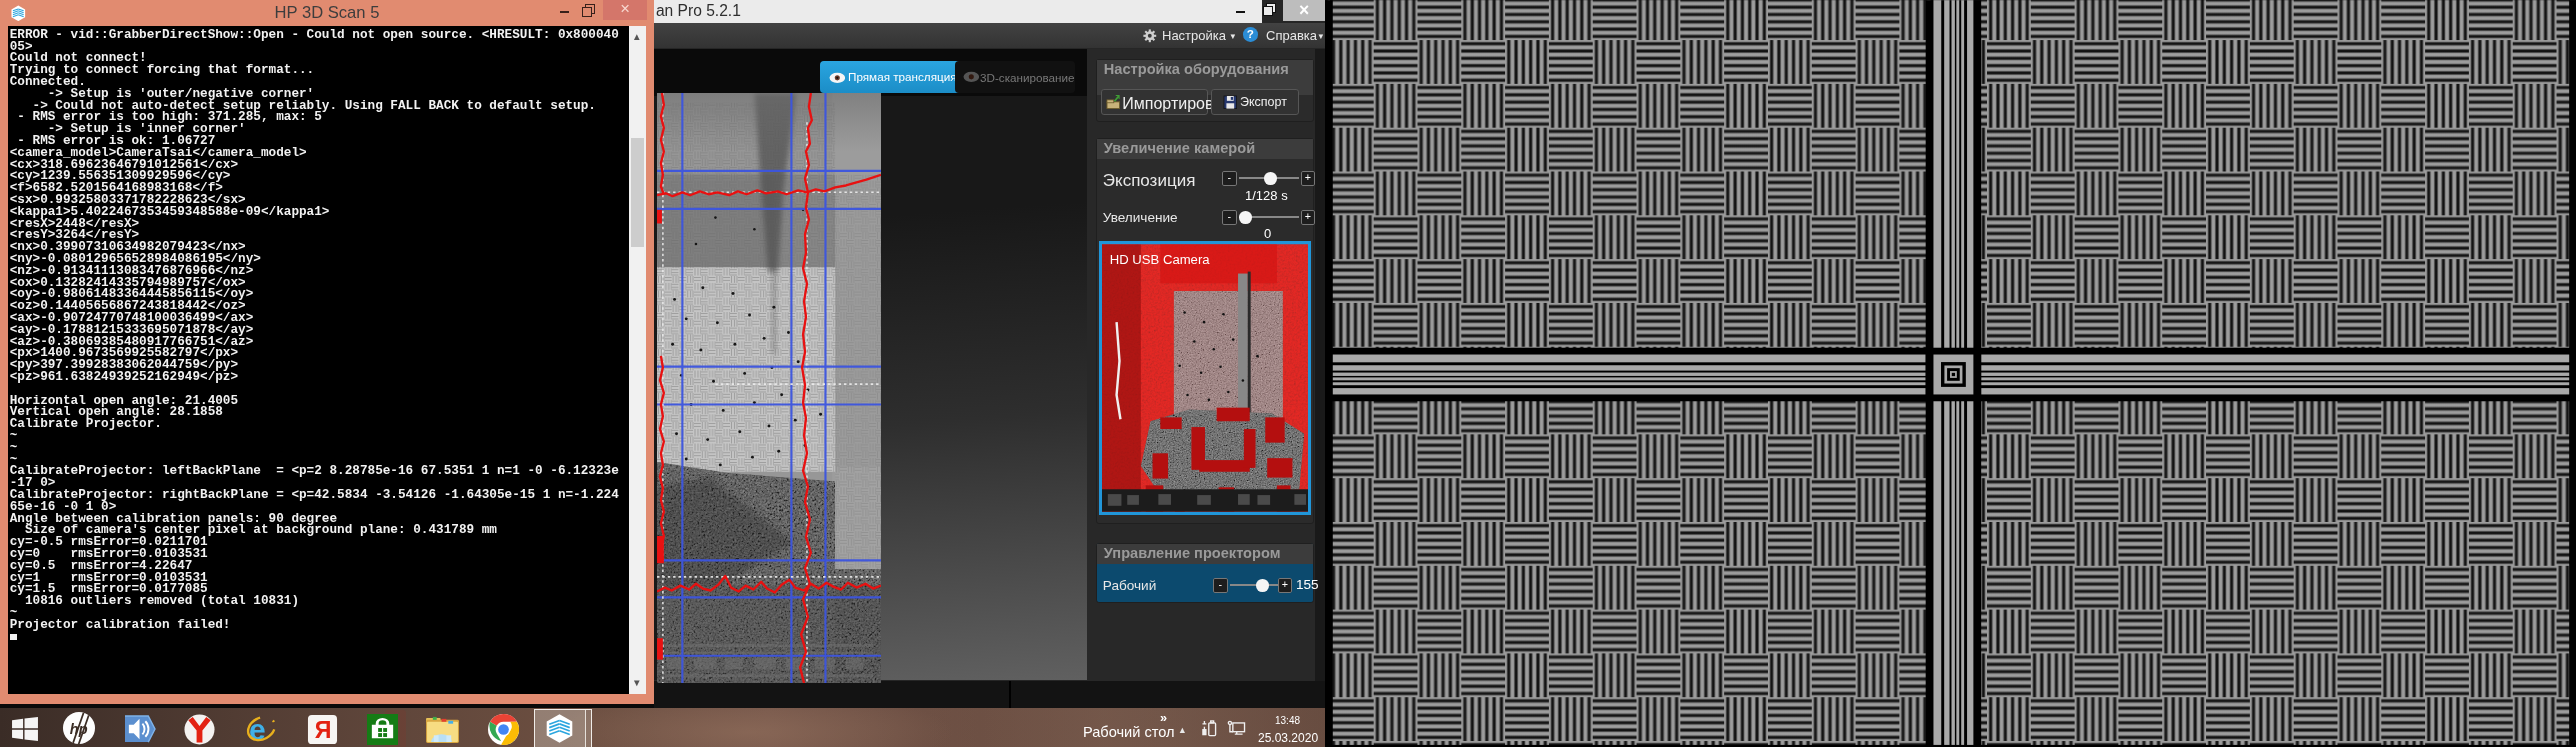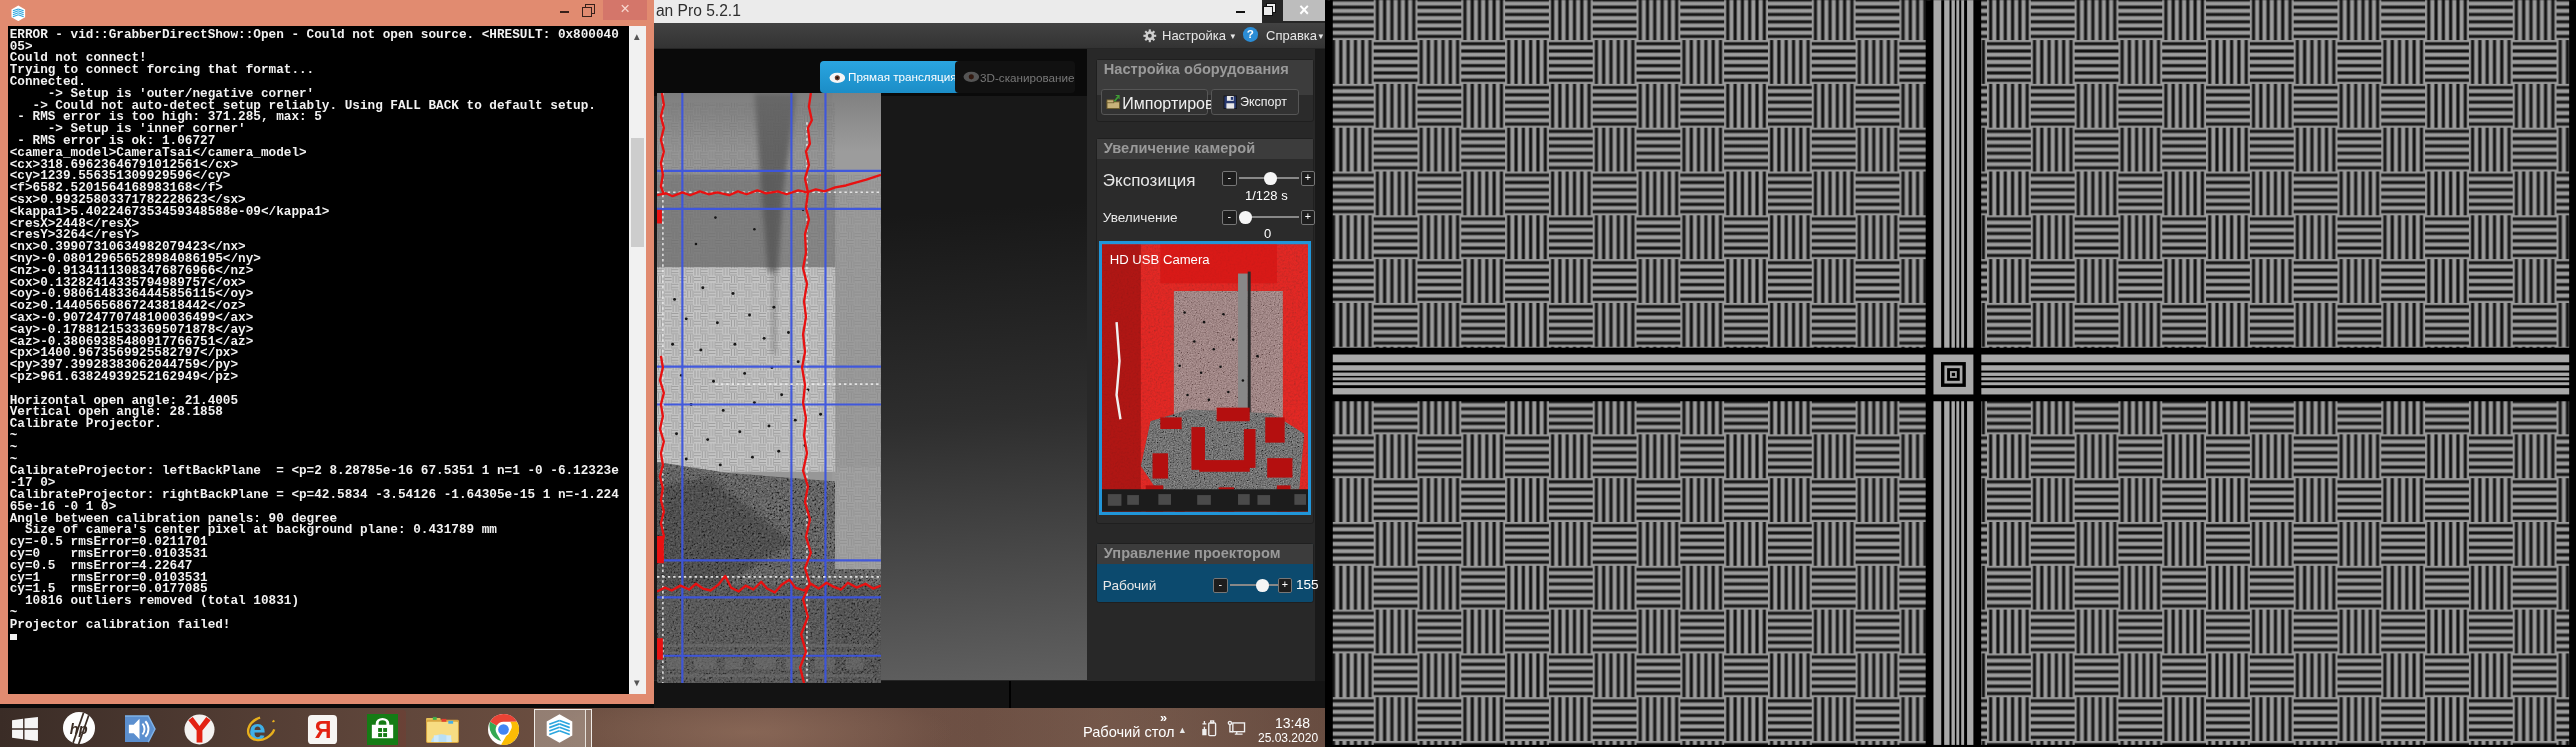--- a/index.html
+++ b/index.html
@@ -412,20 +412,21 @@
           <line x1="3" y1="6" x2="8.5" y2="4"></line>
           <line x1="3" y1="8" x2="8.5" y2="6"></line>
           <line x1="3" y1="10" x2="8.5" y2="8"></line>
           <line x1="3" y1="12" x2="8.5" y2="10"></line>
           <line x1="8.5" y1="4" x2="14" y2="6"></line>
           <line x1="8.5" y1="6" x2="14" y2="8"></line>
           <line x1="8.5" y1="8" x2="14" y2="10"></line>
           <line x1="8.5" y1="10" x2="14" y2="12"></line>
         </g>
       </svg>
+   <div class="abs" style="left:0;top:2.9px;width:654px;text-align:center;font-size:16.6px;color:#3d3d3d;">HP 3D Scan 5</div>
    <div class="abs" style="left:560px;top:10.7px;width:8.8px;height:2.4px;background:#38201a;"></div>
    <div class="abs" style="left:585px;top:3.9px;width:7.8px;height:7.8px;border:1.9px solid #38201a;"></div>
    <div class="abs" style="left:582px;top:6.8px;width:7.8px;height:7.8px;border:1.9px solid #38201a;background:#e18b70;"></div>
    <div class="abs" style="left:603px;top:0;width:44px;height:19.5px;background:#d4766a;color:#f8d8d0;font-size:14.6px;text-align:center;line-height:18.5px;font-size:16.6px;">×</div>
  </div>
  <div id="lw-console" class="abs">
       <pre>ERROR - vid::GrabberDirectShow::Open - Could not open source. &lt;HRESULT: 0x800040
 05&gt;
 Could not connect!
 Trying to connect forcing that format...
@@ -596,16 +597,16 @@
       </g>
     </svg>
  <svg class="abs" style="left:1227px;top:11.7px;" width="18.5" height="16.6" viewBox="0 0 19 17">
       <g stroke="#f0f0f0" fill="none" stroke-width="1.4">
         <rect x="6" y="3" width="12" height="9"></rect>
         <path d="M10 12 v2 M8 14.5 h8"></path>
         <circle cx="3" cy="3" r="1.6"></circle>
         <path d="M3 5 v7 h3"></path>
       </g>
     </svg>
- <div class="abs" style="left:1275px;top:6.8px;color:#fff;font-size:14px;">13:48</div>
+ <div class="abs" style="left:1275px;top:6.8px;color:#fff;font-size:10px;">13:48</div>
  <div class="abs" style="left:1258px;top:23.4px;color:#fff;font-size:12px;">25.03.2020</div>
 </div>
 
 
 </body></html>

